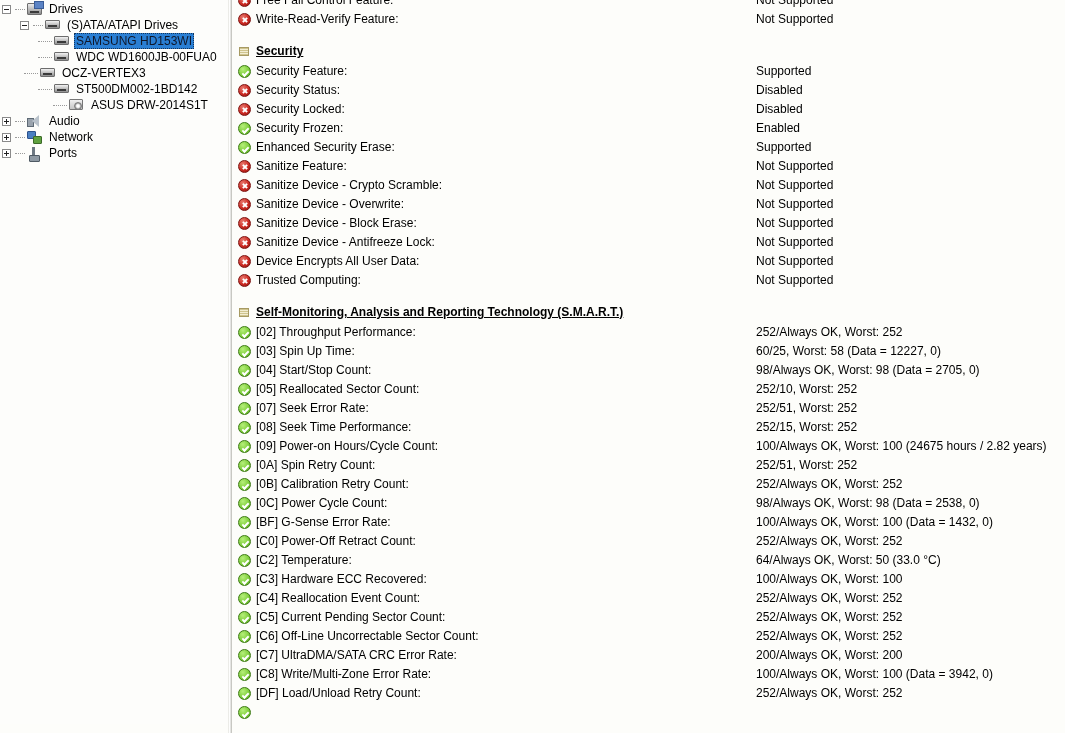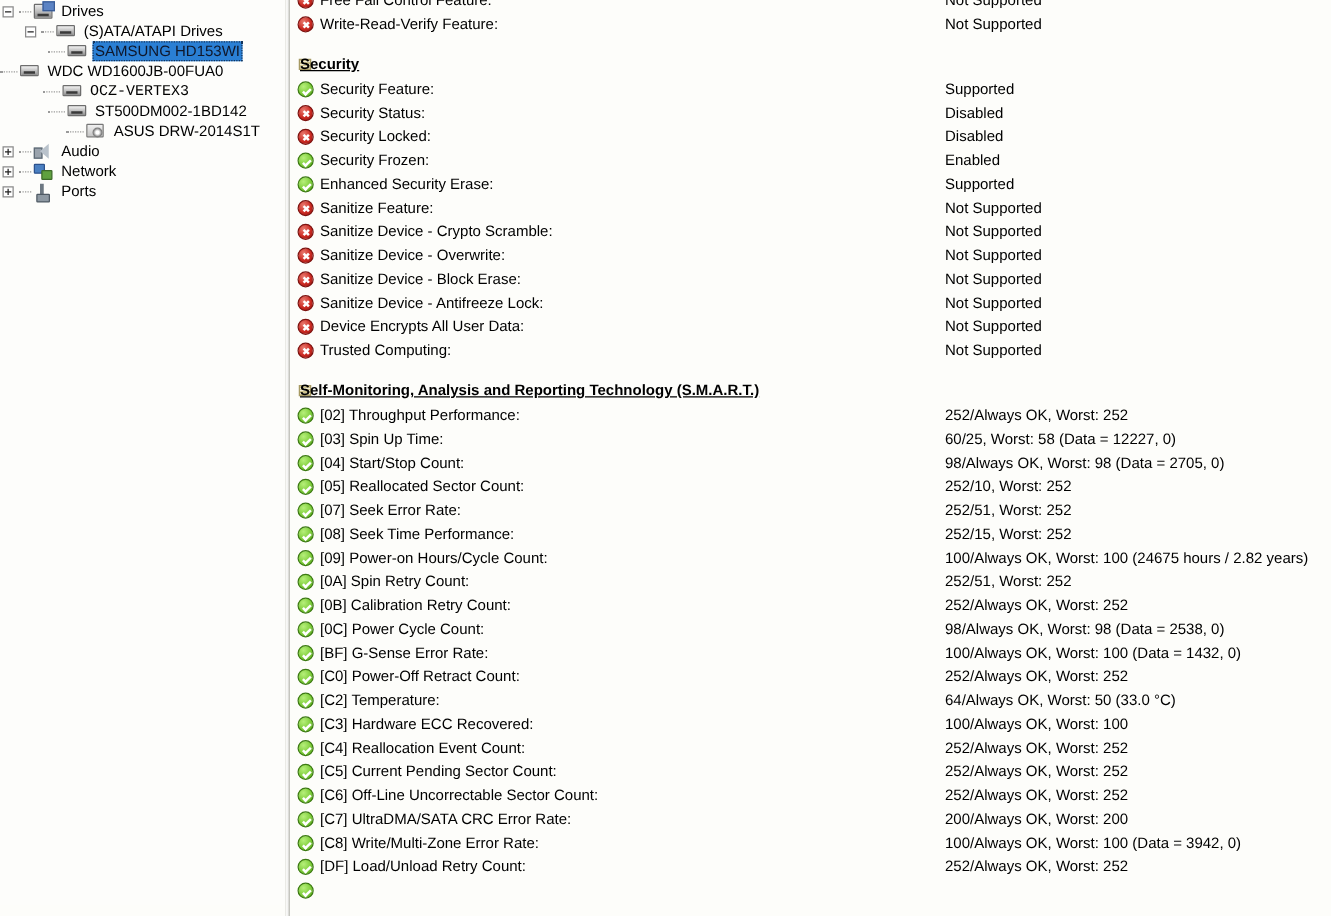--- a/index.html
+++ b/index.html
@@ -288,21 +288,21 @@
     left: 7px; top: 6px;
     width: 10px; height: 9px;
     background: repeating-linear-gradient(
       to bottom,
       #cfc48e 0px, #cfc48e 1px,
       #f2edd2 1px, #f2edd2 2px
     );
     border: 1px solid #a79a63;
   }
   .row.section .label {
-    left: 8px;
+    left: 24px;
     font-weight: bold;
     text-decoration: underline;
     font-size: 12px;
   }
   .row.spacer { height: 12px; }
 </style>
 </head>
 <body>
 
 <div id="app">
@@ -325,28 +325,28 @@
           </span>
           <span class="tree-label">(S)ATA/ATAPI Drives</span>
         </div>
         <div class="tree-row" style="padding-left: 38px;">
           <span class="dots" style="width: 14px;"></span>
           <span class="tree-icon">
             <span class="ico-hdd" style="display: block;"></span>
           </span>
           <span class="tree-label selected">SAMSUNG HD153WI</span>
         </div>
-        <div class="tree-row" style="">
+        <div class="tree-row" style="padding-left: 38px;">
           <span class="dots" style="width: 14px;"></span>
           <span class="tree-icon">
             <span class="ico-hdd" style="display: block;"></span>
           </span>
           <span class="tree-label">WDC WD1600JB-00FUA0</span>
         </div>
-        <div class="tree-row" style="padding-left: 34px; font-family: Liberation Mono, monospace;">
+        <div class="tree-row" style="padding-left: 24px;">
           <span class="dots" style="width: 14px;"></span>
           <span class="tree-icon">
             <span class="ico-hdd" style="display: block;"></span>
           </span>
           <span class="tree-label">OCZ-VERTEX3</span>
         </div>
         <div class="tree-row" style="padding-left: 38px;">
           <span class="dots" style="width: 14px;"></span>
           <span class="tree-icon">
             <span class="ico-hdd" style="display: block;"></span>

